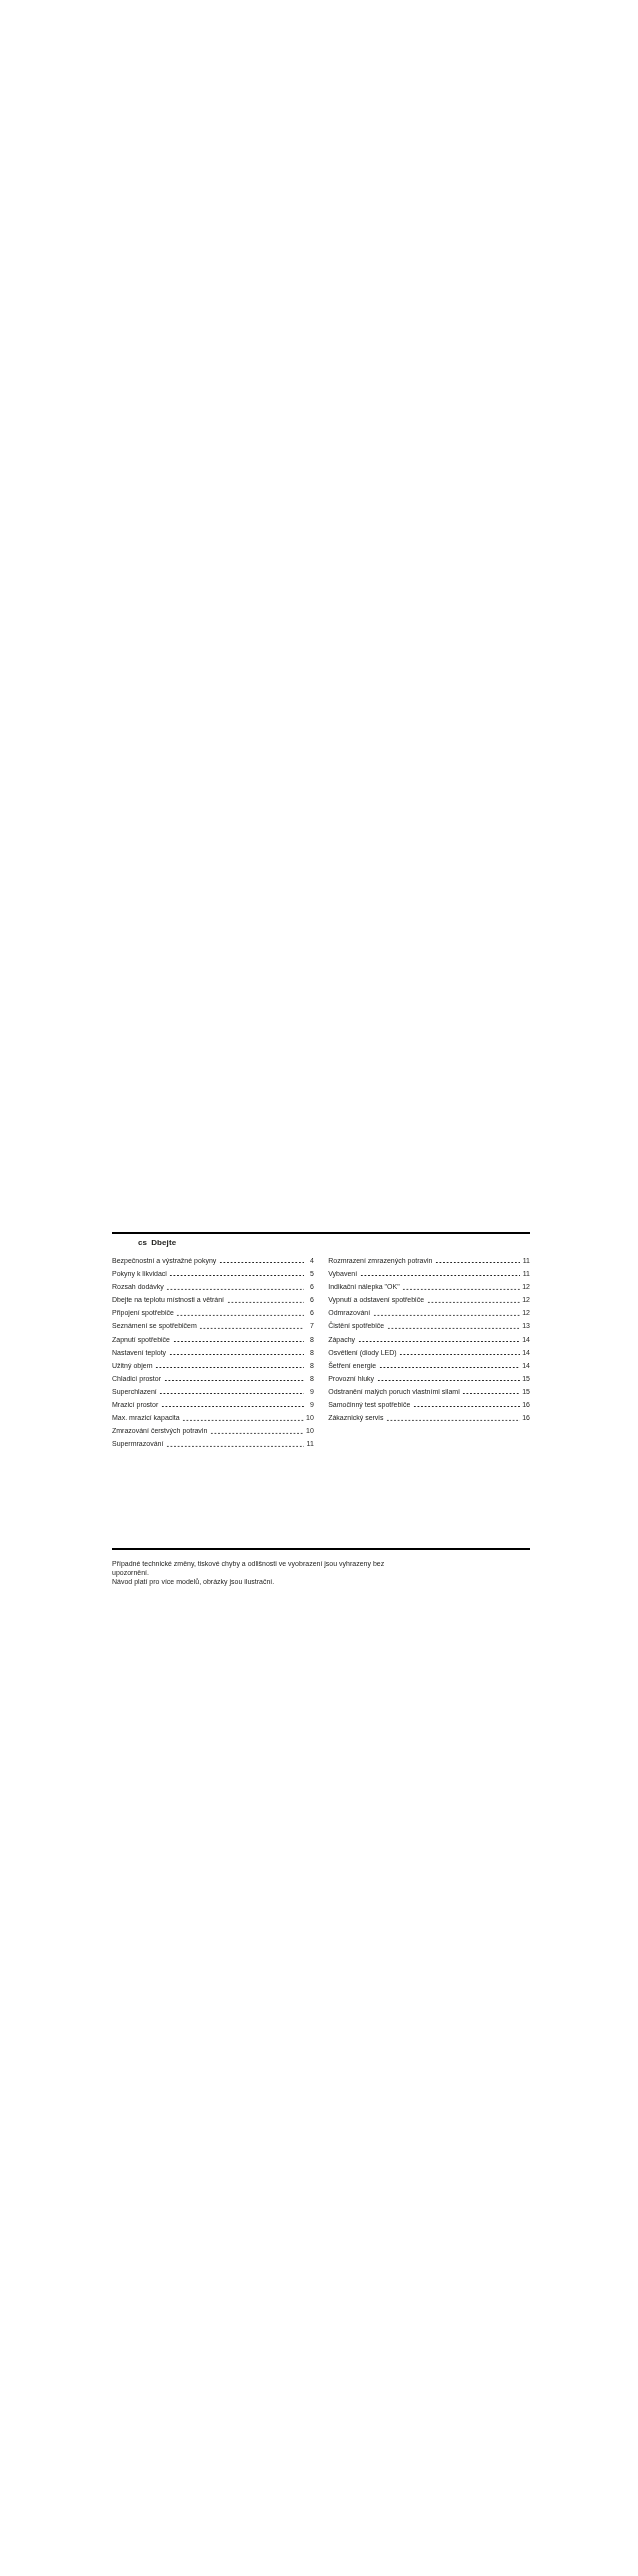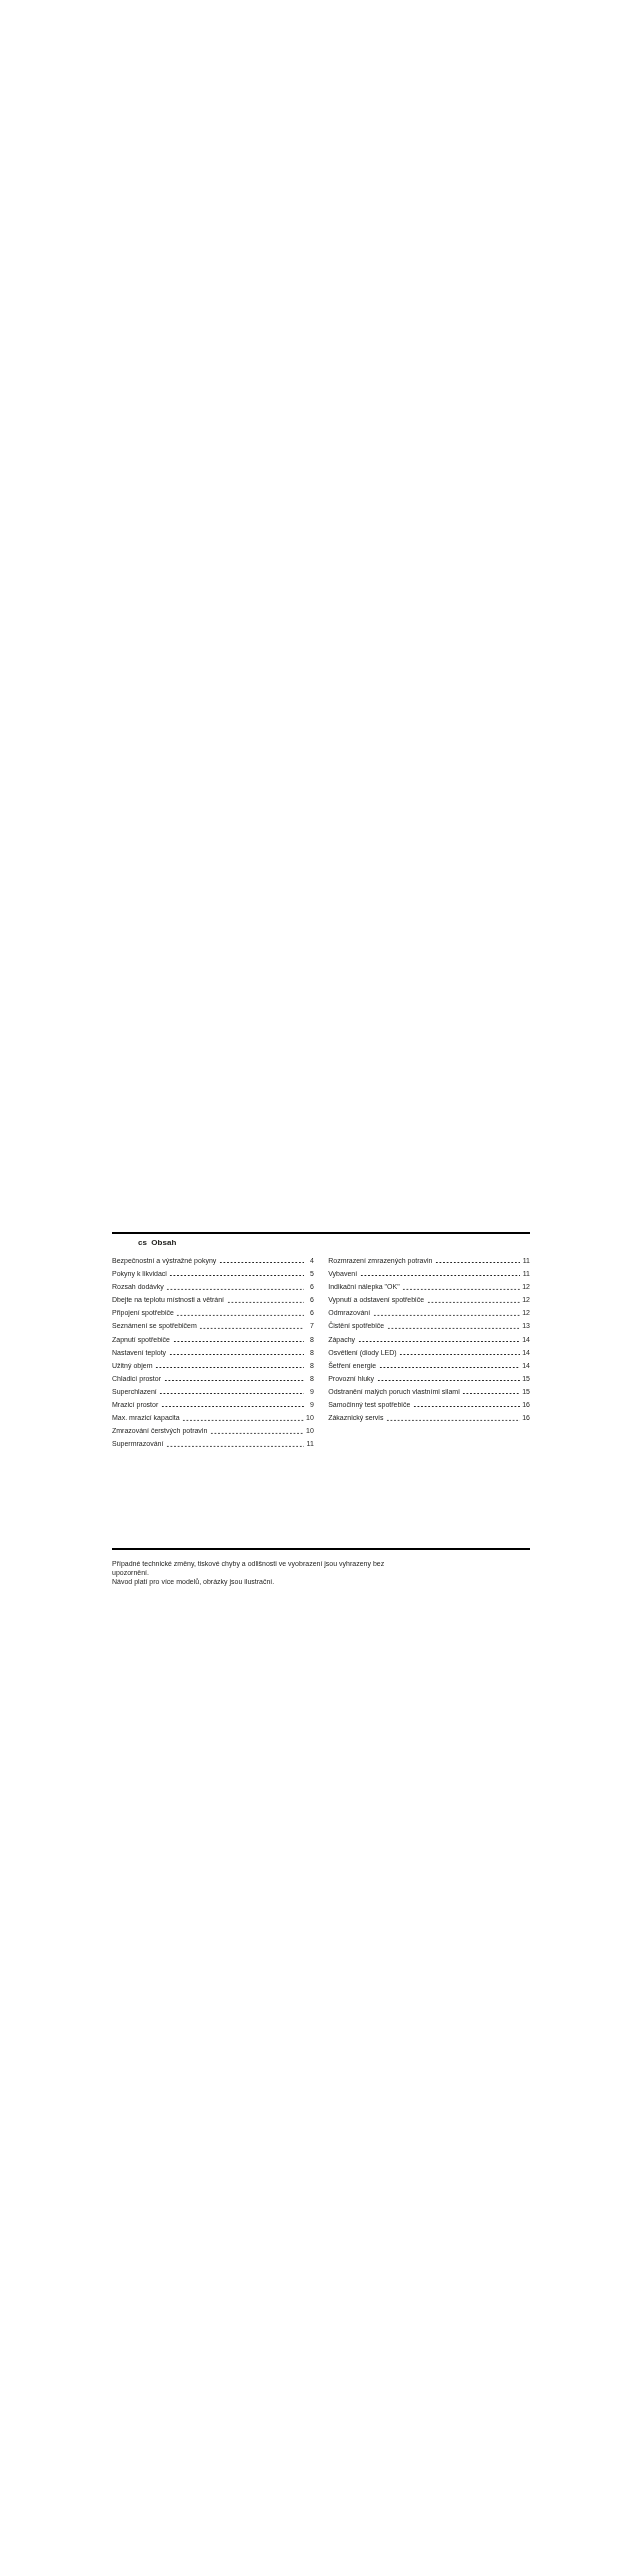--- a/index.html
+++ b/index.html
@@ -96,21 +96,21 @@
 </style>
 </head>
 <body>
 
 <div class="sheet">
 
   <div class="content">
     <div class="rule-top"></div>
 
     <div class="heading">
-      <span class="lang">cs</span><span>Obsah</span>
+      <span class="lang">cs</span><span>Dbejte</span>
     </div>
 
     <div class="toc">
 
       <div class="col col-left">
         <div class="toc-row">
           <span class="toc-title">Bezpečnostní a výstražné pokyny</span>
           <span class="dots"></span>
           <span class="pg">4</span>
         </div>

